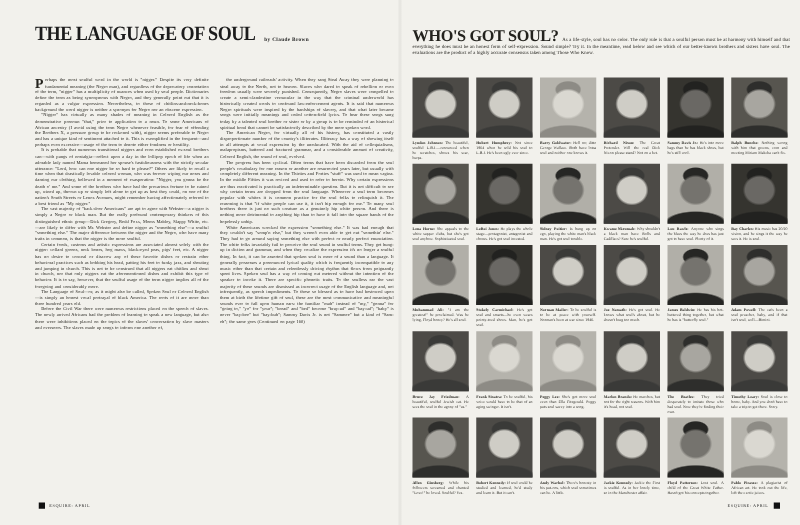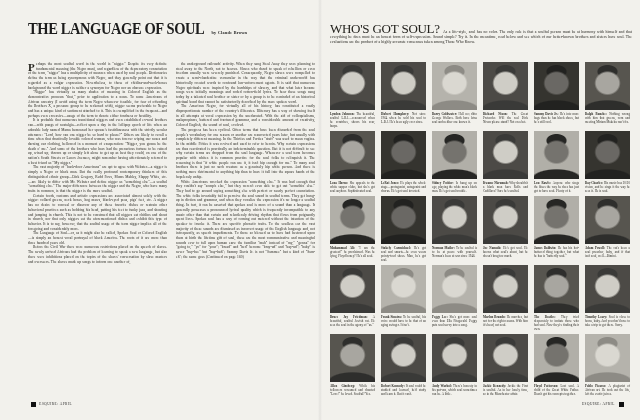--- a/index.html
+++ b/index.html
@@ -26,21 +26,21 @@
   .para.drop{text-indent:0;}
   .para.drop::first-letter{
     float:left;font-size:11px;line-height:8.5px;font-weight:bold;
     padding:0.5px 1.2px 0 0;}
 
   
   .rp{position:absolute;left:320px;top:0;width:320px;height:420px;}
   .rp-head{position:absolute;left:10px;top:22px;width:302px;
     font-size:3.8px;line-height:5px;text-align:justify;color:#23221d;
     letter-spacing:.08px;}
-  .rp-title{font-size:13px;font-weight:normal;letter-spacing:-0.3px;margin-right:2px;}
+  .rp-title{font-size:13px;font-weight:bold;letter-spacing:-0.3px;margin-right:2px;}
   .rp-grid{position:absolute;left:10px;top:62px;width:302px;
     display:grid;grid-template-columns:repeat(6,45px);column-gap:6px;row-gap:3.5px;}
   .cell{width:45px;}
   .photo{width:45px;height:48px;margin-bottom:1.5px;
     background:
       radial-gradient(46% 40% at 50% 44%, var(--f) 0 54%, rgba(0,0,0,0) 64%),
       radial-gradient(36% 22% at 50% 20%, var(--h) 0 58%, rgba(0,0,0,0) 66%),
       radial-gradient(75% 28% at 50% 100%, var(--h) 0 68%, rgba(0,0,0,0) 76%),
       var(--bg);}
   .tone-light {--f:#cfcdc6;--h:#3a3a38;--bg:#4c4a46;}

